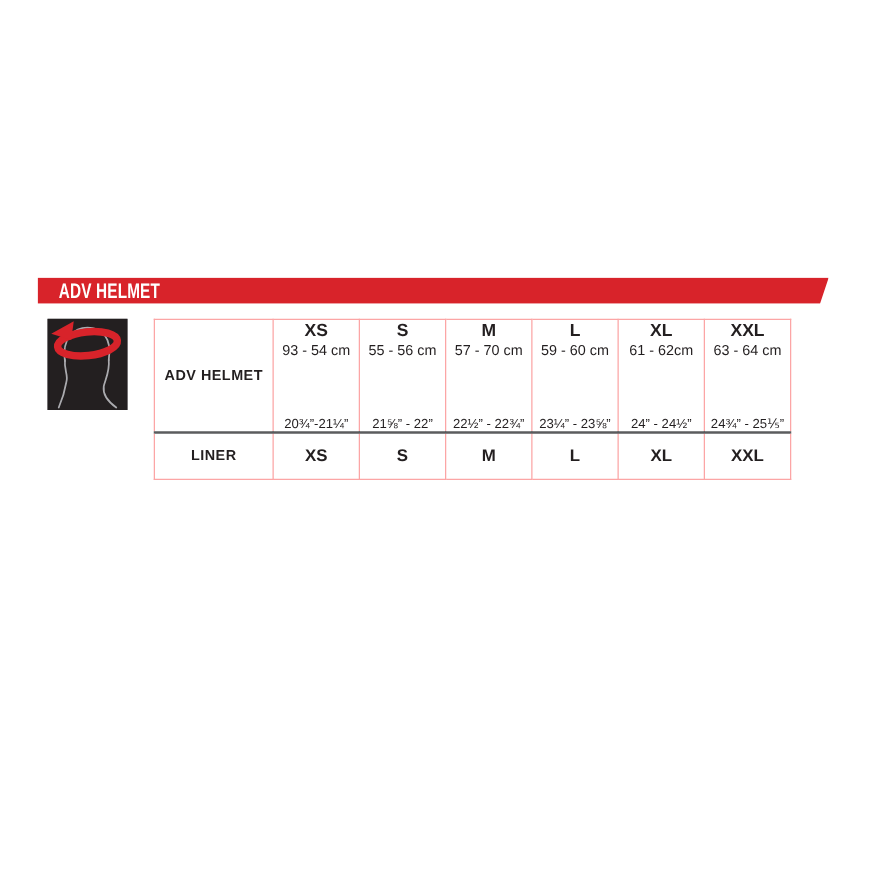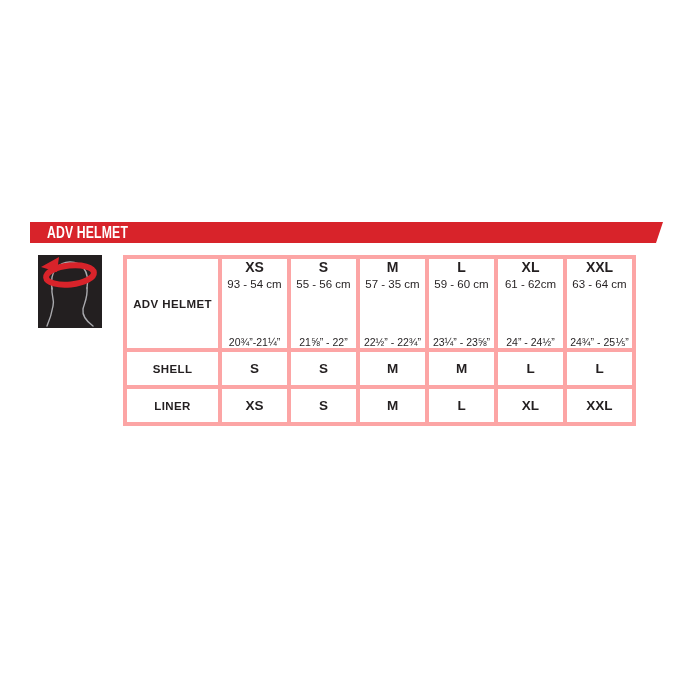--- a/index.html
+++ b/index.html
@@ -62,21 +62,21 @@
     left: 123px;
     top: 255px;
     width: 509px;
     border-collapse: collapse;
     table-layout: fixed;
     background: #ffffff;
   }
   .size-table col.c-label { width: 95px; }
   .size-table col.c-size  { width: 69px; }
   .size-table th, .size-table td {
-    border: 4px solid #fca5a5;
+    border: 1px solid #fca5a5;
     text-align: center;
     vertical-align: middle;
     padding: 0;
   }
   .size-table thead tr { height: 73px; }
   .size-table tbody tr { height: 37px; border-top: 2px solid #5b5c5e; }
 
   .corner-label,
   .size-table tbody th {
     font-size: 11.5px;
@@ -130,21 +130,21 @@
           <div class="hdr-cm">93 - 54 cm</div>
           <div class="hdr-in">20¾”-21¼”</div>
         </th>
         <th>
           <div class="hdr-size">S</div>
           <div class="hdr-cm">55 - 56 cm</div>
           <div class="hdr-in">21⅝” - 22”</div>
         </th>
         <th>
           <div class="hdr-size">M</div>
-          <div class="hdr-cm">57 - 35 cm</div>
+          <div class="hdr-cm">57 - 70 cm</div>
           <div class="hdr-in">22½” - 22¾”</div>
         </th>
         <th>
           <div class="hdr-size">L</div>
           <div class="hdr-cm">59 - 60 cm</div>
           <div class="hdr-in">23¼” - 23⅝”</div>
         </th>
         <th>
           <div class="hdr-size">XL</div>
           <div class="hdr-cm">61 - 62cm</div>
@@ -152,29 +152,20 @@
         </th>
         <th>
           <div class="hdr-size">XXL</div>
           <div class="hdr-cm">63 - 64 cm</div>
           <div class="hdr-in">24¾” - 25⅕”</div>
         </th>
       </tr>
     </thead>
     <tbody>
       <tr>
-        <th>SHELL</th>
-        <td>S</td>
-        <td>S</td>
-        <td>M</td>
-        <td>M</td>
-        <td>L</td>
-        <td>L</td>
-      </tr>
-      <tr>
         <th>LINER</th>
         <td>XS</td>
         <td>S</td>
         <td>M</td>
         <td>L</td>
         <td>XL</td>
         <td>XXL</td>
       </tr>
     </tbody>
   </table>

